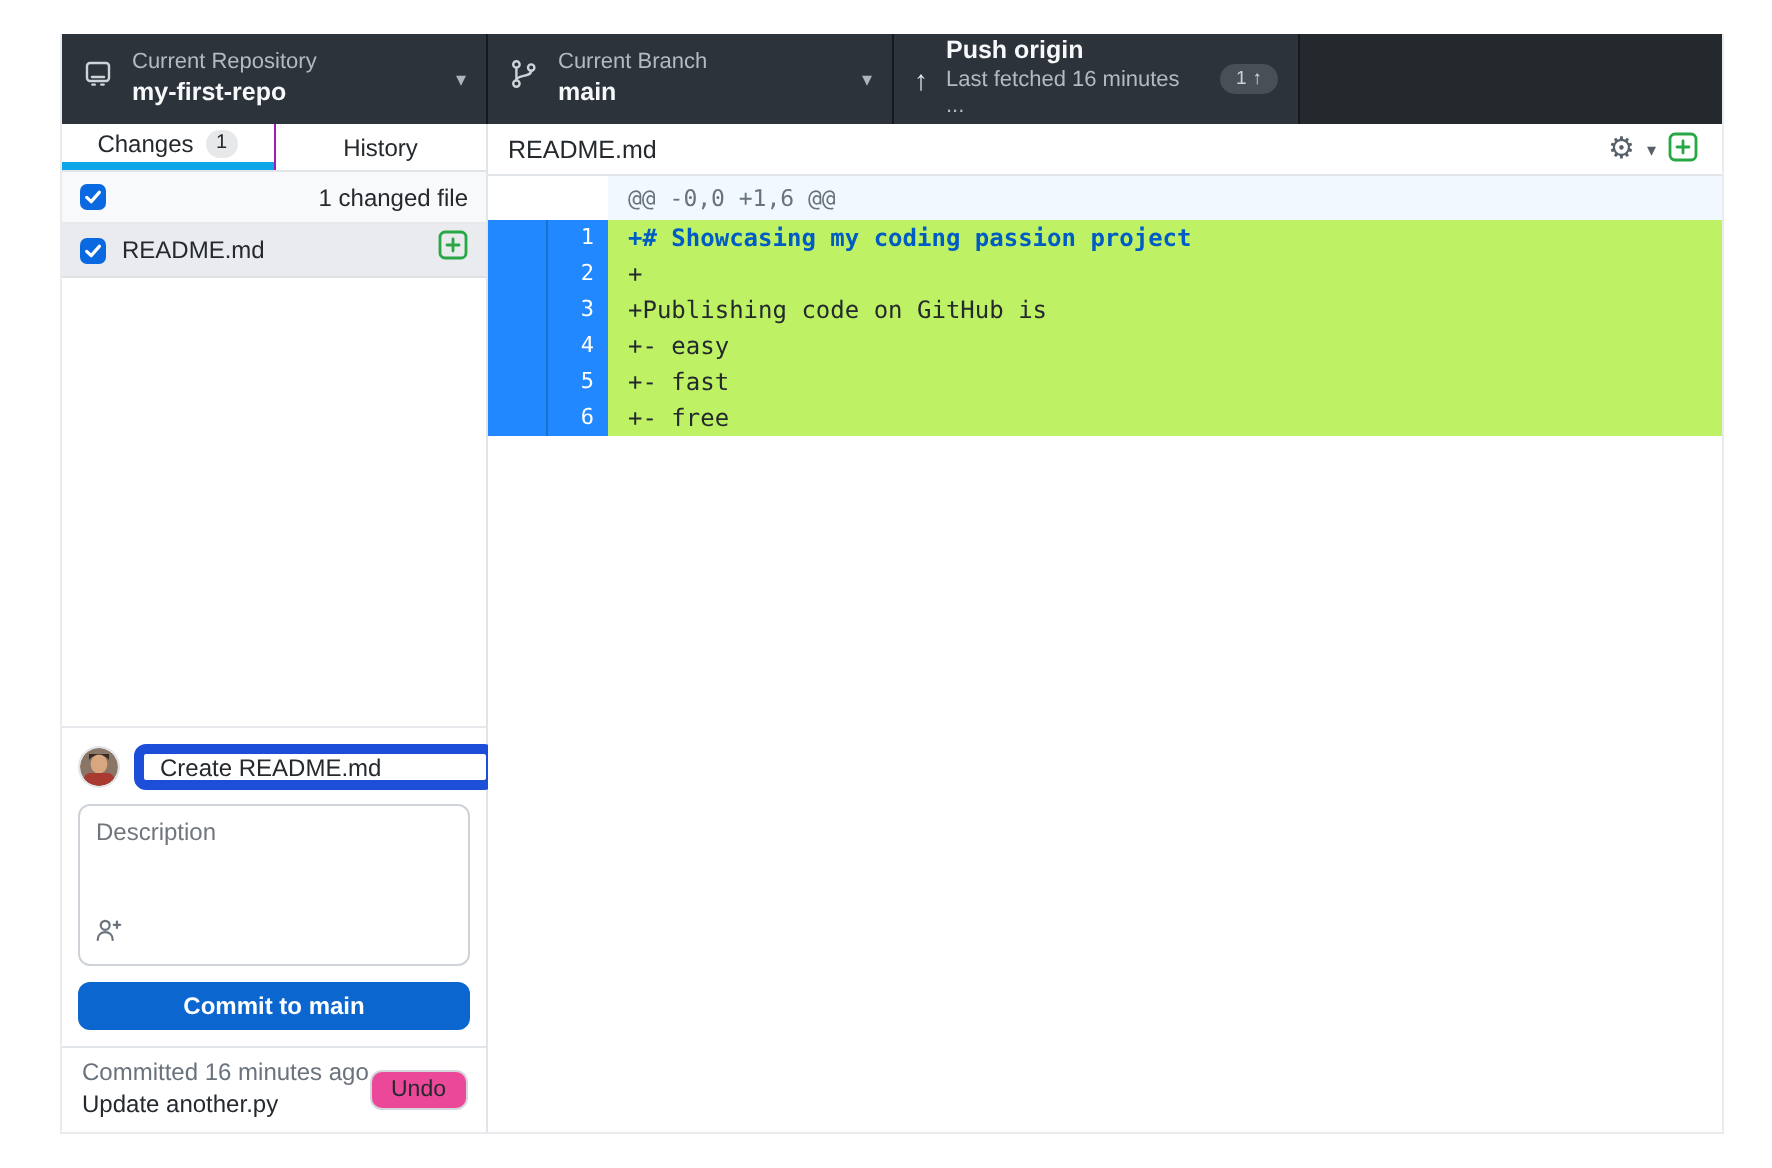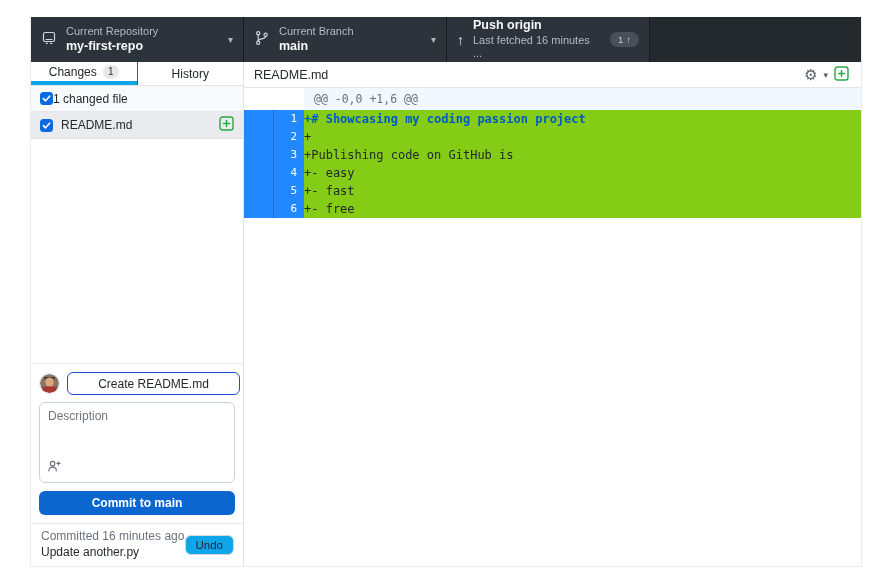--- a/index.html
+++ b/index.html
@@ -35,75 +35,75 @@
   .tab { flex:1; display:flex; align-items:center; justify-content:center; gap:6px;
          font-size:12px; color:#24292e; background:#fff; cursor:pointer; }
   .tab.active { border-bottom:4px solid #0ea5e9; }
   .tab.inactive { border-left:1px solid #a21caf;text-align:right; }
   .tab-badge { background:#e6e8ea; border-radius:8px; min-width:16px; height:14px; line-height:14px;
                text-align:center; font-size:10px; color:#24292e; padding:0 4px; }
 
   
   .files-header { height:26px; flex:0 0 26px; background:#f8f9fb; border-bottom:1px solid #e7e9ec;
                   display:flex; align-items:center; padding:0 9px; }
-  .files-header .summary { flex:1; text-align:left; font-size:12px; color:#24292e; }
+  .files-header .summary { flex:1; text-align:right; font-size:12px; color:#24292e; }
   .file-row { height:27px; flex:0 0 27px; background:#e9ebee; border-bottom:1px solid #dfe2e5;
               display:flex; align-items:center; padding:0 9px; gap:8px; cursor:pointer; }
   .file-name { font-size:12px; color:#24292e; flex:1; }
   .checkbox { width:13px; height:13px; border-radius:3.5px; background:#0a68e0; display:flex;
               align-items:center; justify-content:center; flex:0 0 13px; cursor:pointer; }
   .sidebar-spacer { flex:1; background:#fff; }
 
   
   .commit-form { border-top:1px solid #e6e8eb; padding:8px; }
   .summary-row { display:flex; align-items:center; gap:7px; }
   .avatar { width:21px; height:21px; border-radius:50%; overflow:hidden; flex:0 0 21px;
             border:1px solid #e1e4e8; }
-  .summary-input { flex:1; height:23px; border:1px solid #1d4ed8; border-radius:6px;
+  .summary-input { flex:1; height:23px; border:5px solid #1d4ed8; border-radius:6px;
                    padding:0 8px; font-size:12px; color:#24292e; outline:none;
-                   font-family:"Liberation Sans", sans-serif;text-align:center; }
+                   font-family:"Liberation Sans", sans-serif; }
   .desc-box { margin-top:7px; height:81px; border:1px solid #ced3d9; border-radius:6px;
               position:relative; background:#fff; }
   .desc-box textarea { width:100%; height:74px; border:none; outline:none; resize:none;
                        background:transparent; padding:6px 8px; font-size:12px; color:#24292e;
                        font-family:"Liberation Sans", sans-serif; }
   .desc-box textarea::placeholder { color:#70767d; }
   .coauthor { position:absolute; left:7px; bottom:5px; cursor:pointer; }
   .commit-btn { margin-top:8px; width:100%; height:24px; border:none; border-radius:6px;
                 background:#0b66d0; color:#fff; font-size:12px; font-weight:600; cursor:pointer;
                 font-family:Liberation Sans, sans-serif; }
   .commit-btn b { font-weight:800; }
 
   
   .footer { border-top:1px solid #e1e4e8; padding:5px 10px 6px 10px; position:relative; flex:0 0 auto; }
   .footer .l1 { font-size:12px; color:#6a737d; line-height:15px; }
   .footer .l2 { font-size:12px; color:#24292e; line-height:16px; }
   .undo-btn { position:absolute; right:9px; top:50%; transform:translateY(-50%);
-              background:#0ea5e9; border:1px solid #d4d8dc; border-radius:6px; padding:3px 10px;
+              background:#ec4899; border:1px solid #d4d8dc; border-radius:6px; padding:3px 10px;
               font-size:11.5px; color:#24292e; cursor:pointer;
               font-family:"Liberation Sans", sans-serif; }
 
   
   .diff-header { height:26px; flex:0 0 26px; border-bottom:1px solid #e1e4e8; display:flex;
                  align-items:center; padding:0 12px 0 10px; font-size:12.5px; color:#24292e; }
   .diff-actions { margin-left:auto; display:flex; align-items:center; gap:6px; }
   .gear { font-size:15px; color:#57606a; cursor:pointer; line-height:1; }
   .gear-caret { font-size:9px; color:#57606a; cursor:pointer; }
   .mono { font-family:"DejaVu Sans Mono", monospace; }
   .hunk-row { height:22px; flex:0 0 22px; display:flex;align-items:flex-end; }
   .hunk-gutter { width:60px; flex:0 0 60px; background:#dbedff; }
   .hunk-content { flex:1; background:#f1f8ff; font-size:11.5px; color:#6a737d;
                   line-height:22px; padding-left:10px; }
   .diff-line { height:18px; flex:0 0 18px; display:flex; }
   .gut { width:60px; flex:0 0 60px; background:#2188ff; display:flex; }
   .gut .old { width:30px; border-right:1px solid rgba(0,0,0,0.18); }
   .gut .new { width:30px; text-align:right; padding-right:7px; color:#fff; font-size:11px;
               line-height:18px; }
-  .line-content { flex:1; background:#84cc16; font-size:12px; color:#24292e;
-                  line-height:18px; white-space:pre; }
+  .line-content { flex:1; background:#bef264; font-size:12px; color:#24292e;
+                  line-height:18px; padding-left:10px; white-space:pre; }
   .line-content.heading { color:#005cc5; font-weight:bold; }
   .diff-rest { flex:1; background:#fff; }
 </style>
 </head>
 <body>
 
 <div class="app">
 
   <div class="toolbar">
     <div class="tb-sec repo">

